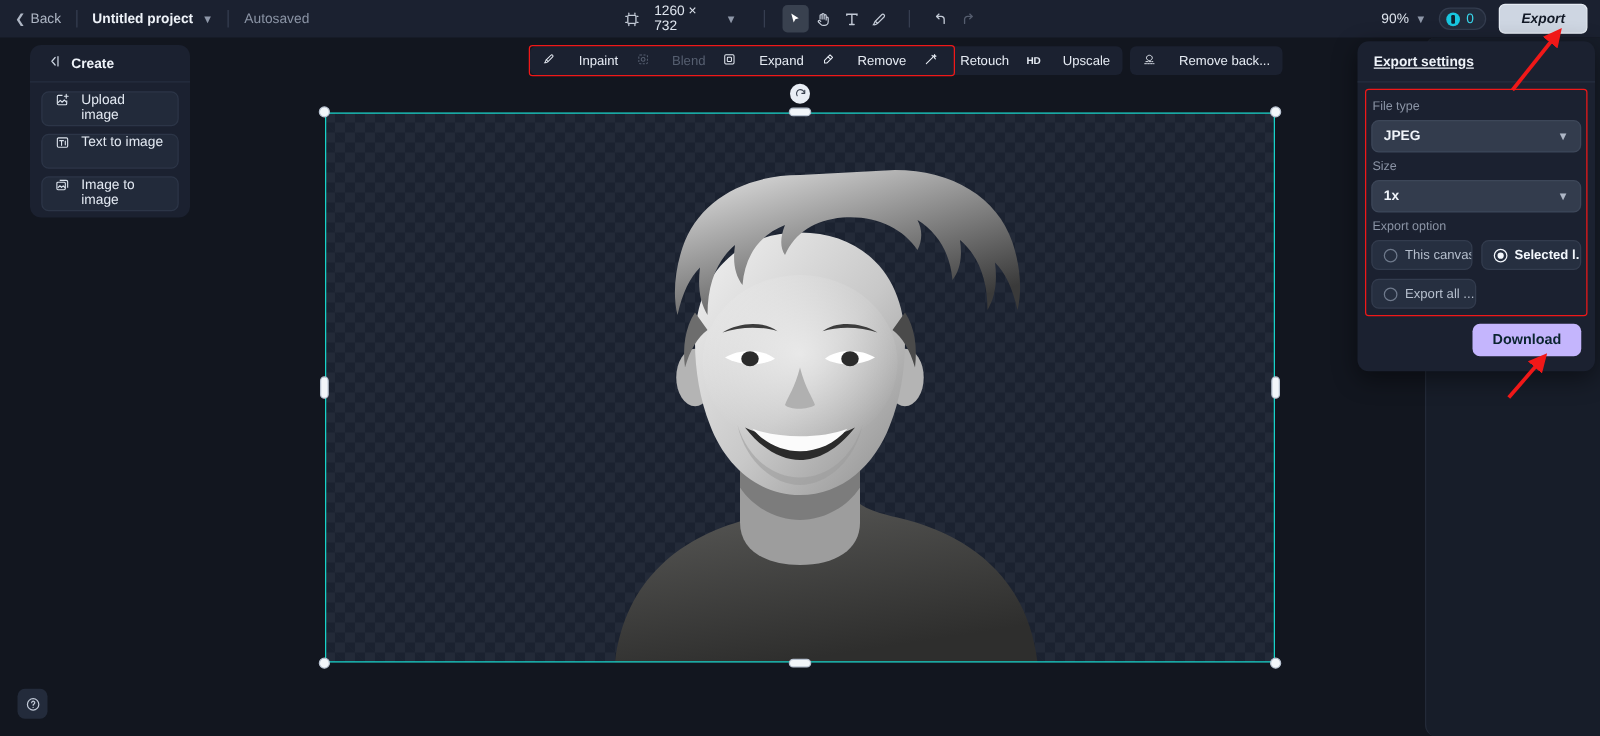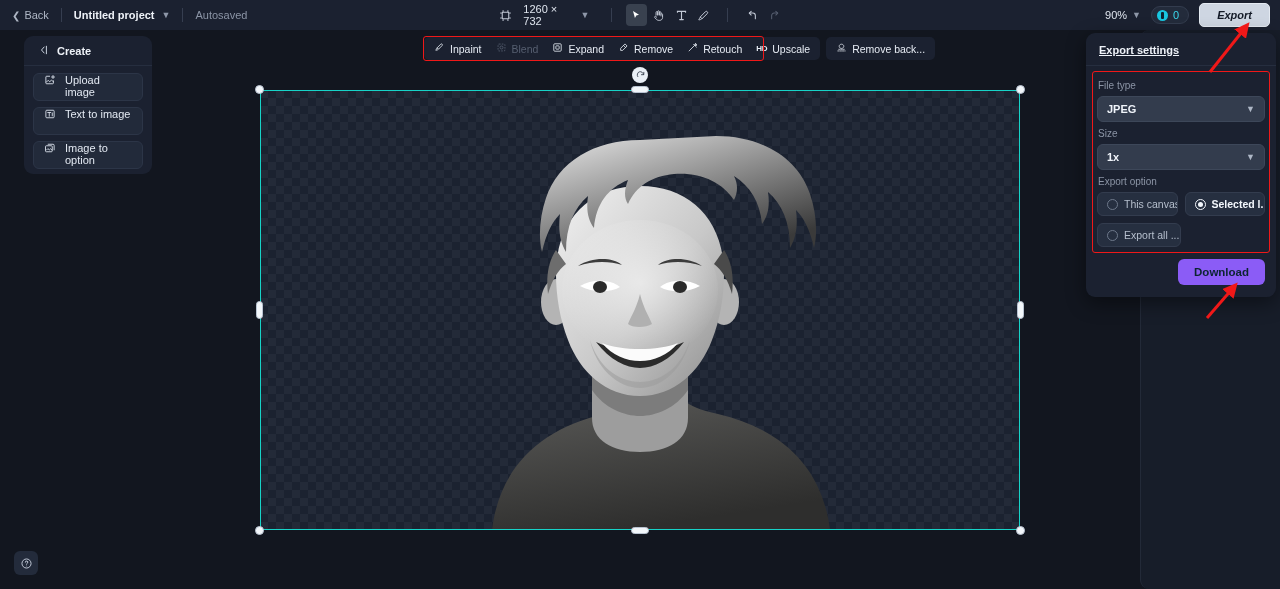--- a/index.html
+++ b/index.html
@@ -93,21 +93,21 @@
   
   .floatbar {
     position: absolute; left: 424px; top: 37px; height: 23px;
     display: flex; align-items: center; gap: 0px;
   }
   .fb-group {
     display: flex; align-items: center; height: 23px;
     background: #1b2130; border-radius: 5px; padding: 0 3px;
   }
   .fb-item {
-    display: flex; align-items: center; gap: 5px;
+    display: flex; align-items: center; gap: 18px;
     font-size: 10.5px; color: #e6ebf3; padding: 3px 7px; border-radius: 4px; cursor: pointer;
     white-space: nowrap;
   }
   .fb-item.disabled { color: #565f70; cursor: default; }
   .fb-group.second { margin-left: 6px; }
   .hd-badge { font-size: 8px; font-weight: bold; letter-spacing: -0.3px; }
 
   
   .ann-rect {
     position: absolute; border: 1.5px solid #f01818; border-radius: 3px;
@@ -184,21 +184,21 @@
     flex: none; position: relative;
   }
   .radio-pill.active .radio-dot { border-color: #f3f7fc; }
   .radio-pill.active .radio-dot::after {
     content: ""; position: absolute; left: 2px; top: 2px;
     width: 5px; height: 5px; border-radius: 50%; background: #f3f7fc;
   }
   .radio-row.single .radio-pill { flex: 0 0 84px; }
   .dl-wrap { display: flex; justify-content: flex-end; padding: 12px 11px 0 11px; }
   .dl-btn {
-    background: #8b5cf6; color: #0b2430; font-size: 11.5px; font-weight: bold;
+    background: #c4b5fd; color: #0b2430; font-size: 11.5px; font-weight: bold;
     border-radius: 6px; padding: 7px 16px; cursor: pointer;
   }
 
   .arrow-svg { position: absolute; pointer-events: none; }
 </style>
 </head>
 <body>
 
 <div id="app">
 
@@ -303,21 +303,21 @@
         <span>Text to image</span>
       </div>
       <div class="lp-item">
         <span>
           <svg width="12" height="12" viewBox="0 0 16 16" fill="none" stroke="#dbe2ec" stroke-width="1.2">
             <rect x="2" y="5" width="9" height="8" rx="1.2"></rect>
             <path d="M5 3h7a1.5 1.5 0 011.5 1.5v6.5"></path>
             <path d="M3 11l2.2-2.2 1.8 1.8L8.8 9 11 11.2" stroke-linejoin="round"></path>
           </svg>
         </span>
-        <span>Image to option</span>
+        <span>Image to image</span>
       </div>
     </div>
   </div>
 
   <div class="help-btn">
     <svg width="13" height="13" viewBox="0 0 16 16" fill="none" stroke="#c2cad8" stroke-width="1.2">
       <circle cx="8" cy="8" r="5.6"></circle>
       <path d="M6.6 6.4a1.5 1.5 0 112.7.9c-.5.5-1.3.8-1.3 1.6" stroke-linecap="round"></path>
       <circle cx="8" cy="11" r=".6" fill="#c2cad8" stroke="none"></circle>
     </svg>

